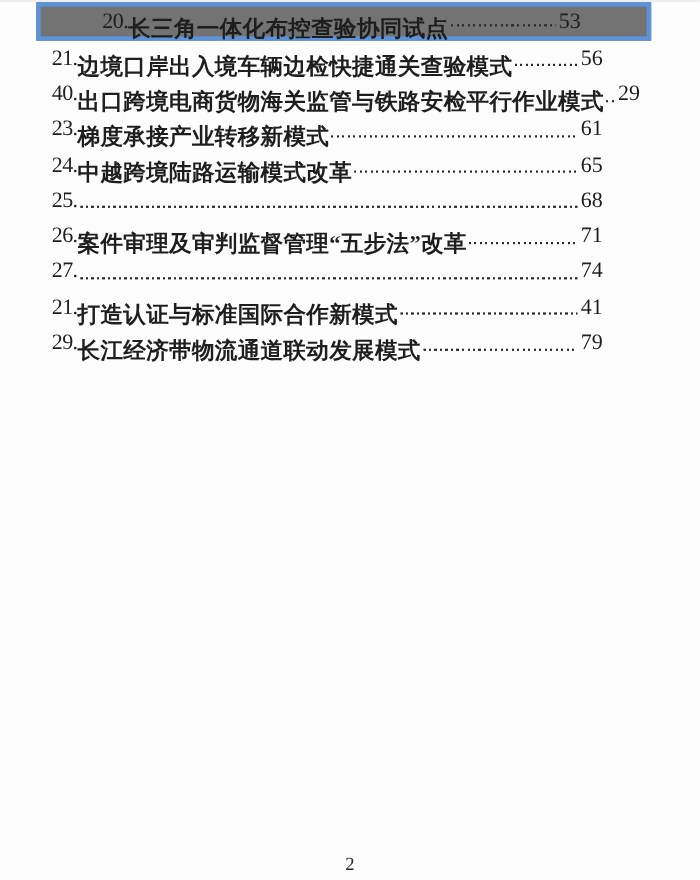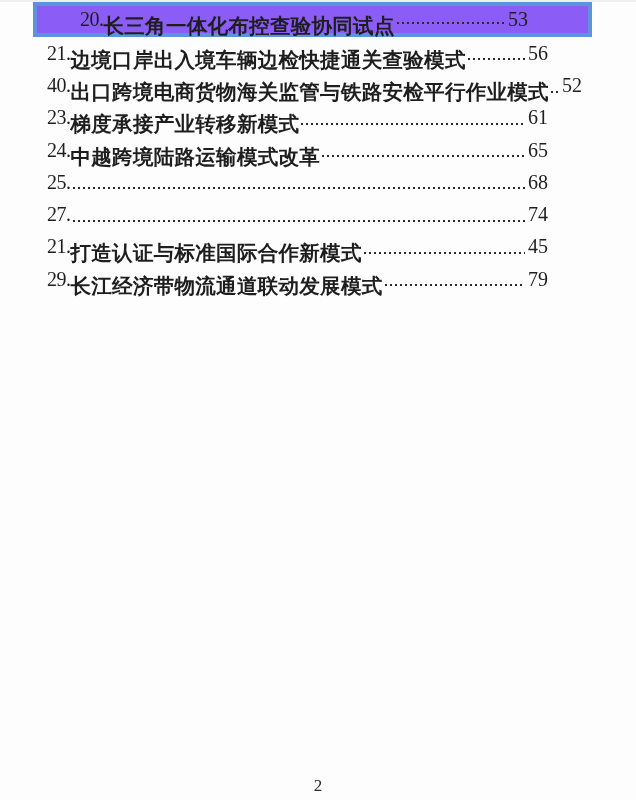--- a/index.html
+++ b/index.html
@@ -52,23 +52,23 @@
     background-image: repeating-linear-gradient(to right, #2a2a2a 0 2px, transparent 2px 5px);
   }
   .toc-page {
     font-size: 20px;
   }
   .toc-row.selected {
     height: 27px;
     border: 4px solid var(--hl, #5b94da);
     margin-left: -14px;
     margin-right: -44px;
-    padding-left: 43px;
+    padding-left: 56px;
     padding-right: 60px;
-    background: #8b5cf6;
+    background: #737373;
   }
   .footer-page-num {
     position: absolute;
     top: 776px;
     left: 0;
     width: 100%;
     text-align: center;
     font-size: 17px;
     color: #2a2a2a;
   }
@@ -91,21 +91,21 @@
     <span class="toc-num">21.</span>
       <span class="toc-title">边境口岸出入境车辆边检快捷通关查验模式</span>
     <span class="leader"></span>
     <span class="toc-page">56</span>
   </div>
 
   <div class="toc-row">
     <span class="toc-num">40.</span>
       <span class="toc-title">出口跨境电商货物海关监管与铁路安检平行作业模式</span>
     <span class="leader"></span>
-    <span class="toc-page">52</span>
+    <span class="toc-page">29</span>
   </div>
 
   <div class="toc-row">
     <span class="toc-num">23.</span>
       <span class="toc-title">梯度承接产业转移新模式</span>
     <span class="leader"></span>
     <span class="toc-page">61</span>
   </div>
 
   <div class="toc-row">
@@ -114,32 +114,38 @@
     <span class="leader"></span>
     <span class="toc-page">65</span>
   </div>
 
   <div class="toc-row">
     <span class="toc-num">25.</span>
     <span class="leader"></span>
     <span class="toc-page">68</span>
   </div>
 
+  <div class="toc-row">
+    <span class="toc-num">26.</span>
+      <span class="toc-title">案件审理及审判监督管理“五步法”改革</span>
+    <span class="leader"></span>
+    <span class="toc-page">71</span>
+  </div>
 
   <div class="toc-row">
     <span class="toc-num">27.</span>
     <span class="leader"></span>
     <span class="toc-page">74</span>
   </div>
 
   <div class="toc-row">
     <span class="toc-num">21.</span>
       <span class="toc-title">打造认证与标准国际合作新模式</span>
     <span class="leader"></span>
-    <span class="toc-page">45</span>
+    <span class="toc-page">41</span>
   </div>
 
   <div class="toc-row">
     <span class="toc-num">29.</span>
       <span class="toc-title">长江经济带物流通道联动发展模式</span>
     <span class="leader"></span>
     <span class="toc-page">79</span>
   </div>
 
 </div>

